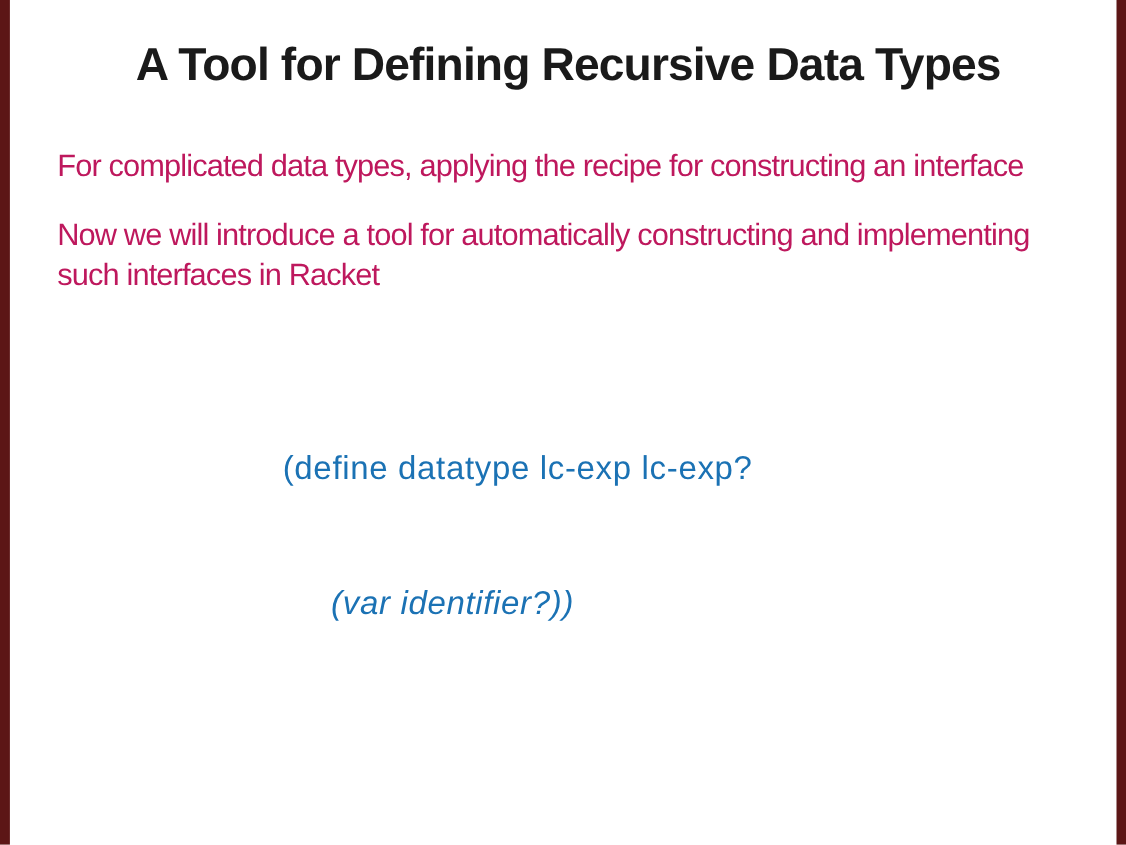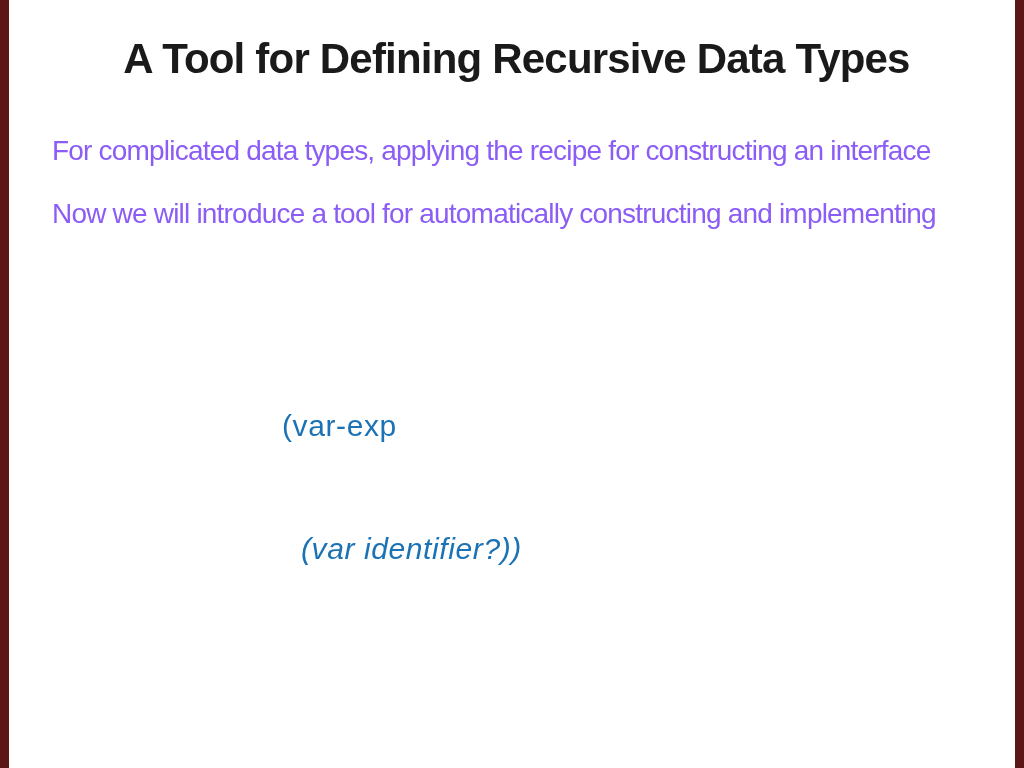--- a/index.html
+++ b/index.html
@@ -38,21 +38,21 @@
     line-height: 50px;
     font-weight: 600;
     letter-spacing: -0.8px;
     color: #1a1a1a;
   }
 
   .para {
     position: absolute;
     left: 52px;
     right: 40px;
-    color: #8b5cf6;
+    color: #be185d;
     font-size: 28px;
     line-height: 36px;
     letter-spacing: -0.8px;
   }
   .para1 { top: 133px; }
   .para2 { top: 196px; }
 
   .code {
     position: absolute;
     top: 322px;
@@ -77,24 +77,25 @@
   <div class="edge-bar right"></div>
 
   <h1 class="title">A Tool for Defining Recursive Data Types</h1>
 
   <div class="para para1">
     <div class="bline">For complicated data types, applying the recipe for constructing an interface</div>
   </div>
 
   <div class="para para2">
     <div class="bline">Now we will introduce a tool for automatically constructing and implementing</div>
+    <div class="bline">such interfaces in Racket</div>
   </div>
 
   <div class="code">
-    <div class="cline ind1">(var-exp</div>
+    <div class="cline ind0">(define datatype lc-exp lc-exp?</div>
     <div class="cline ind2">(var identifier?))</div>
     
     
     
     
     
     
   </div>
 
 </div>

